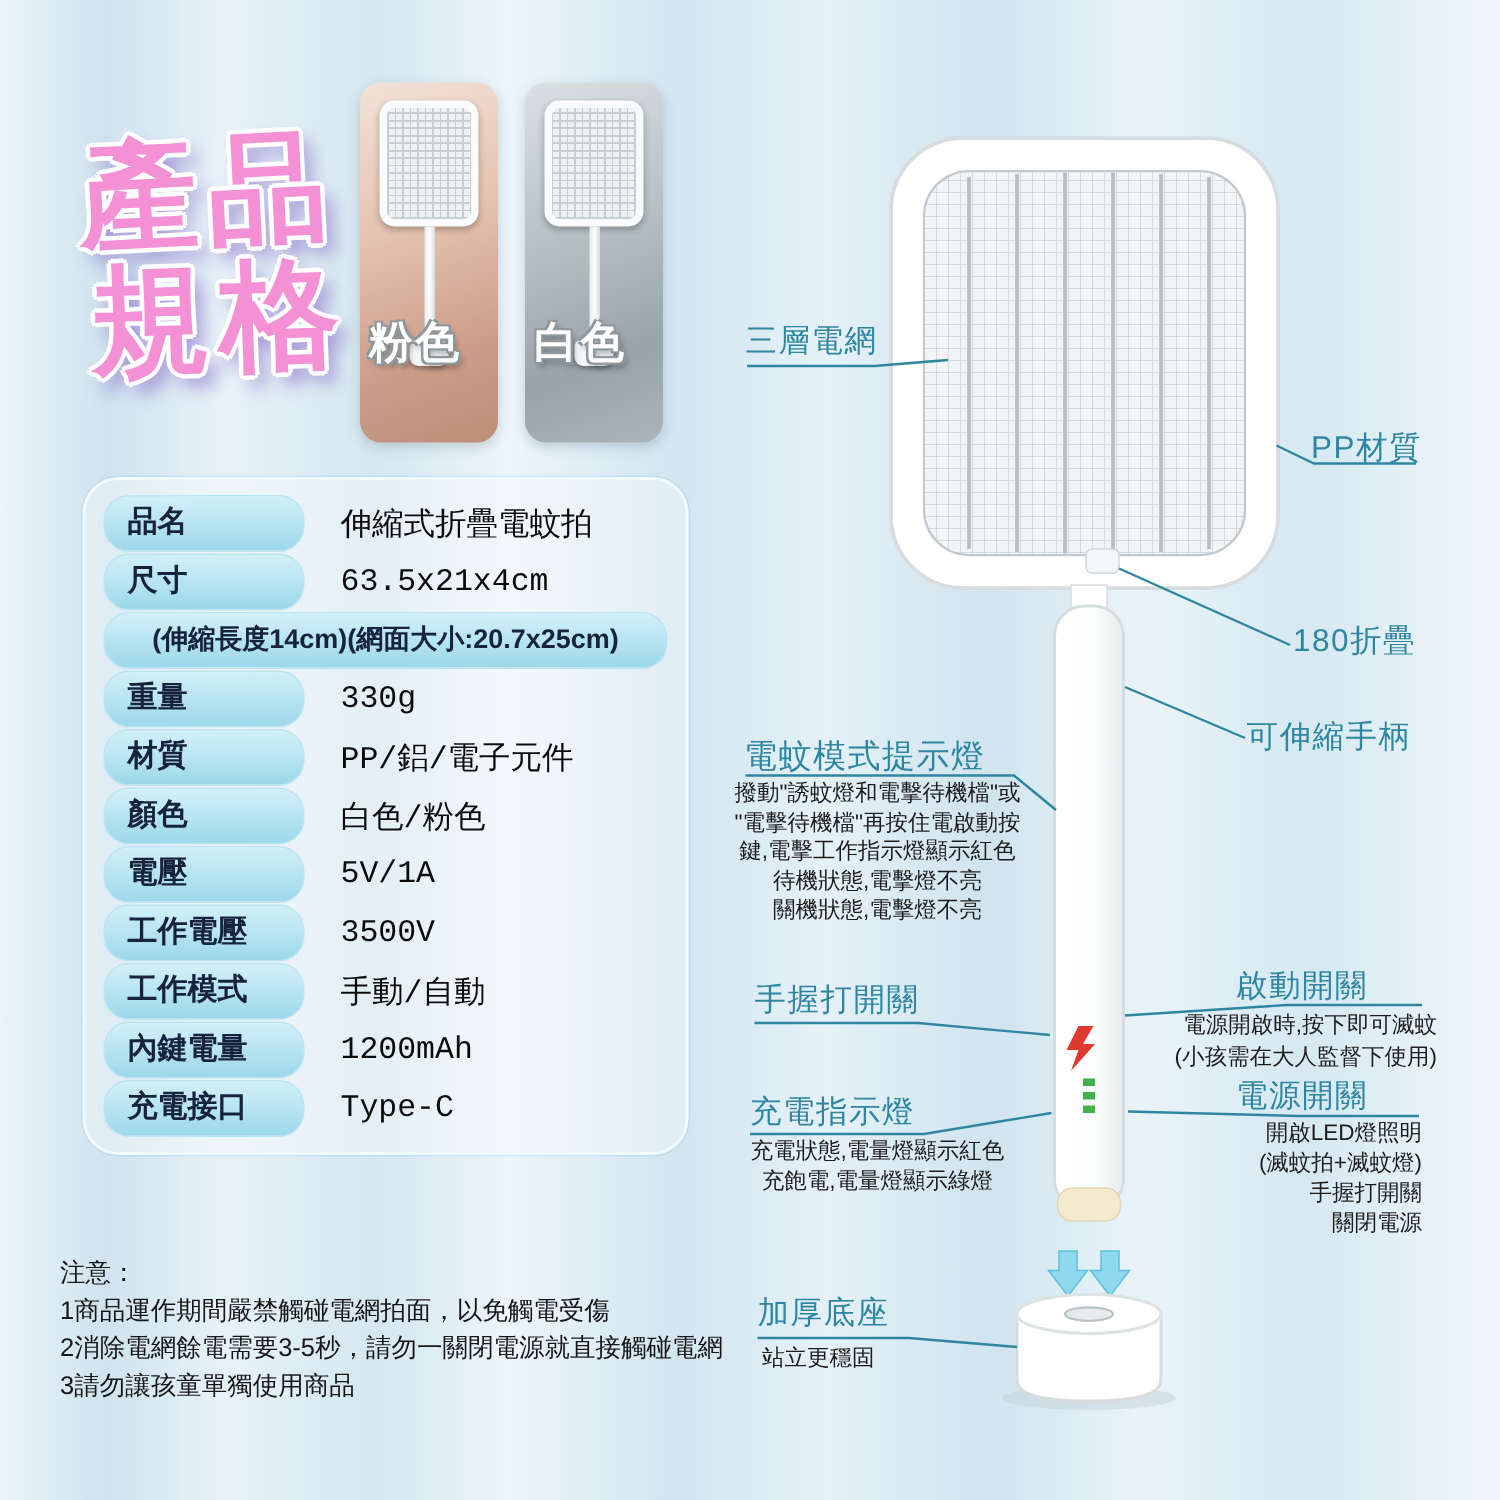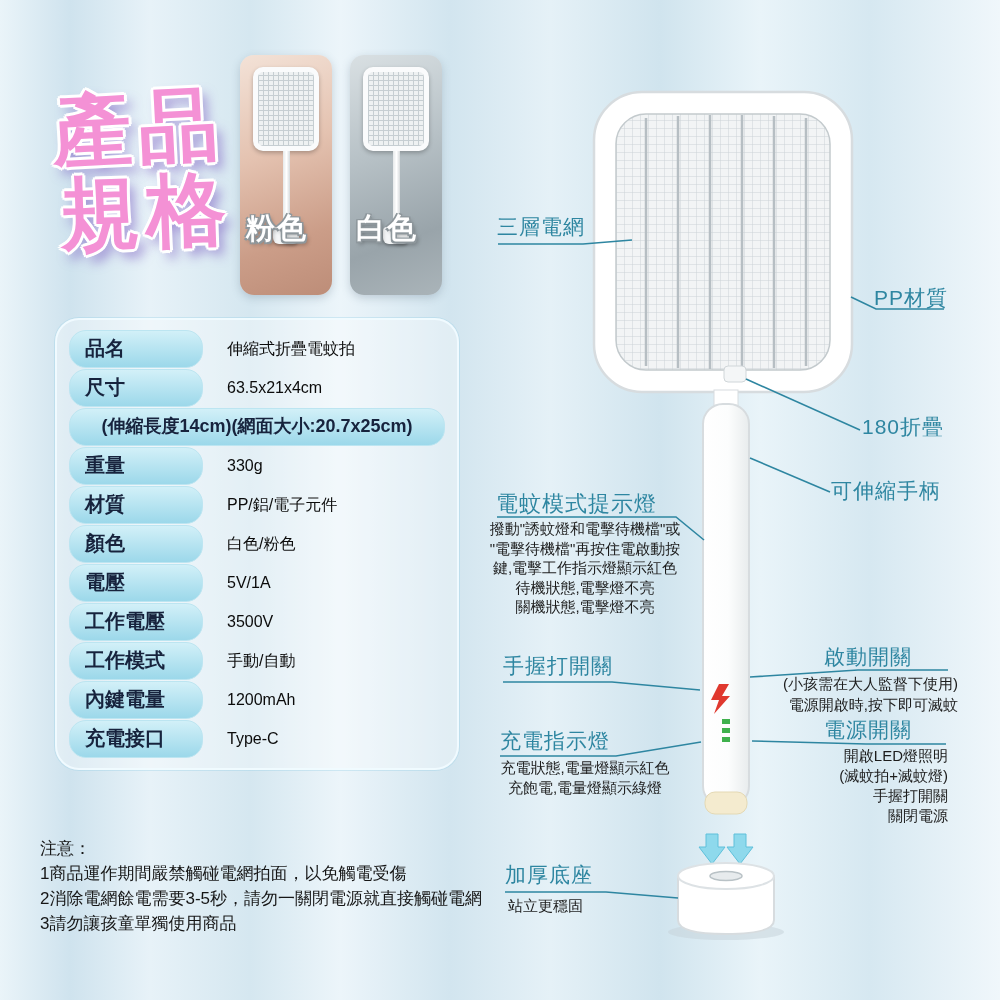--- a/index.html
+++ b/index.html
@@ -36,21 +36,21 @@
     text-shadow:-1.5px -1.5px 0 #8e979c,1.5px -1.5px 0 #8e979c,-1.5px 1.5px 0 #8e979c,1.5px 1.5px 0 #8e979c,2px 3px 4px rgba(0,0,0,.35);}
   
   .spec{position:absolute;left:55px;top:318px;width:404px;z-index:3;box-sizing:border-box;
     background:rgba(255,255,255,.34);border:2px solid rgba(240,251,255,.95);border-radius:24px;
     padding:8px 12px;box-shadow:0 0 0 1px rgba(150,205,228,.35);}
   .spec-row{display:flex;align-items:center;height:36px;margin:3px 0;}
   .pill{flex:0 0 134px;height:38px;line-height:34px;border-radius:17px;box-sizing:border-box;
     background:linear-gradient(180deg,#d2f0f8,#9cd8ea);border:1px solid #bce5f1;
     color:#17233d;font-weight:700;font-size:20px;padding-left:15px;}
   .pill-wide{flex:1;text-align:center;padding-left:0;font-size:18px;letter-spacing:0;}
-  .val{margin-left:24px;font-size:16px;color:#0b0b0b;white-space:nowrap;}
+  .val{margin-left:24px;font-size:21px;color:#0b0b0b;white-space:nowrap;font-family:Liberation Mono, monospace;}
   
   .notes{position:absolute;left:40px;top:836px;z-index:3;color:#161616;font-size:17px;line-height:25px;}
   
   .ann{position:absolute;z-index:3;color:#2e86a1;font-size:21px;letter-spacing:1px;white-space:nowrap;}
   .ann.big{font-size:22px;}
   .alignr{text-align:center;}
   .desc{position:absolute;z-index:3;color:#1c1c1c;font-size:15px;line-height:19.5px;}
   .desc.center{text-align:center;}
   .desc.right{text-align:right;line-height:21px;}
   .art{position:absolute;left:0;top:0;z-index:1;pointer-events:none;}
@@ -211,22 +211,22 @@
     <div>充飽電,電量燈顯示綠燈</div>
   </div>
   <div class="ann" style="left:505px;top:861px;">加厚底座</div>
   <div class="desc" style="left:508px;top:896px;">站立更穩固</div>
 
   <div class="ann" style="left:874px;top:284px;">PP材質</div>
   <div class="ann" style="left:862px;top:413px;">180折疊</div>
   <div class="ann" style="left:831px;top:477px;">可伸縮手柄</div>
   <div class="ann alignr" style="left:788px;top:643px;width:160px;">啟動開關</div>
   <div class="desc right" style="left:756px;top:673px;width:202px;">
+    <div>電源開啟時,按下即可滅蚊</div>
     <div>(小孩需在大人監督下使用)</div>
-    <div>電源開啟時,按下即可滅蚊</div>
   </div>
   <div class="ann alignr" style="left:788px;top:716px;width:160px;">電源開關</div>
   <div class="desc right" style="left:768px;top:746px;width:180px;line-height:20px;">
     <div>開啟LED燈照明</div>
     <div>(滅蚊拍+滅蚊燈)</div>
     <div>手握打開關</div>
     <div>關閉電源</div>
   </div>
 
 </div>

